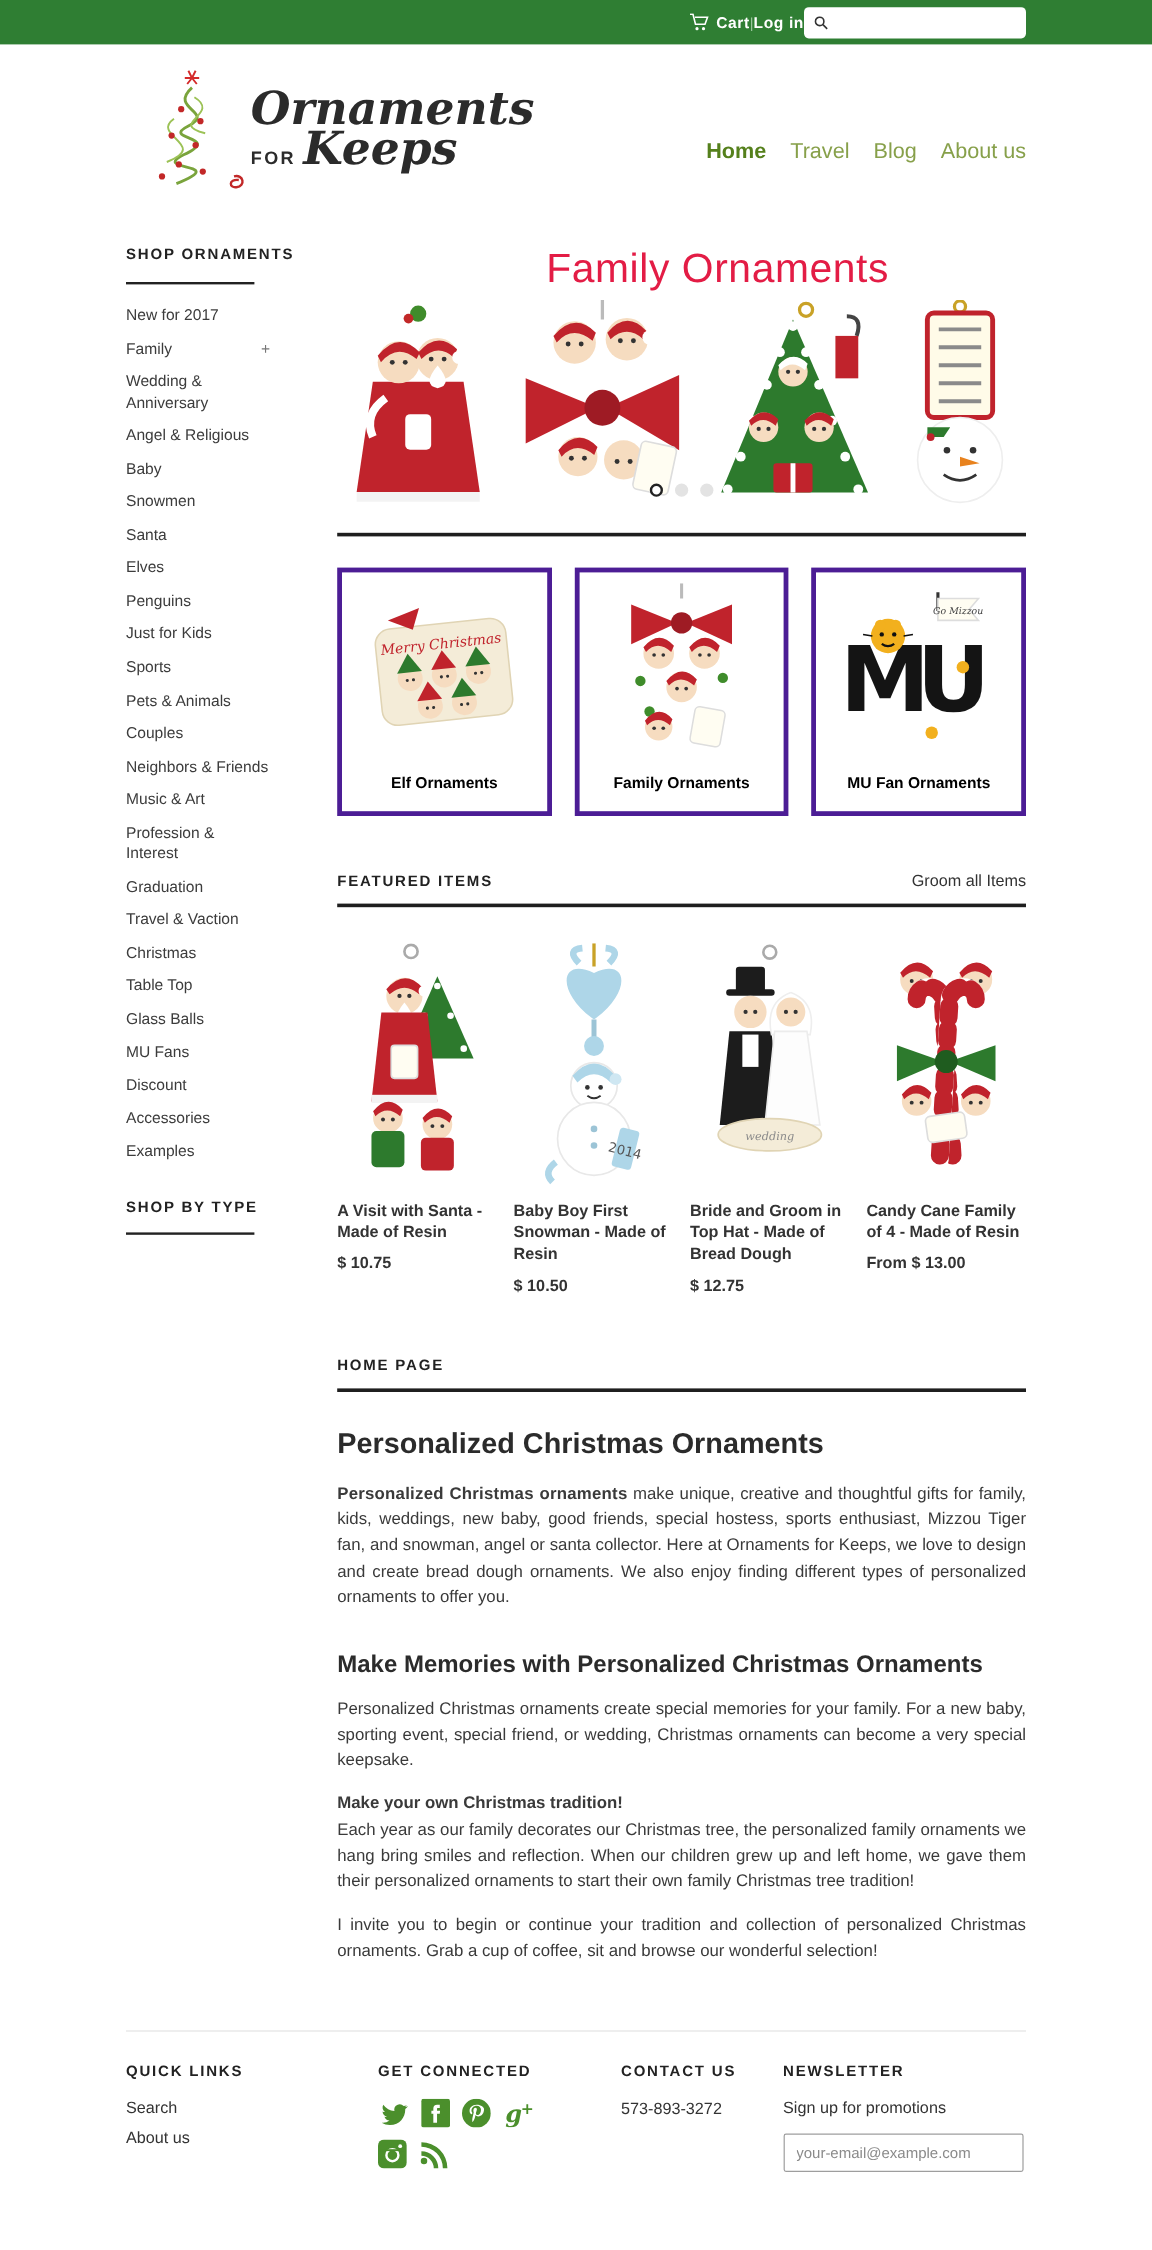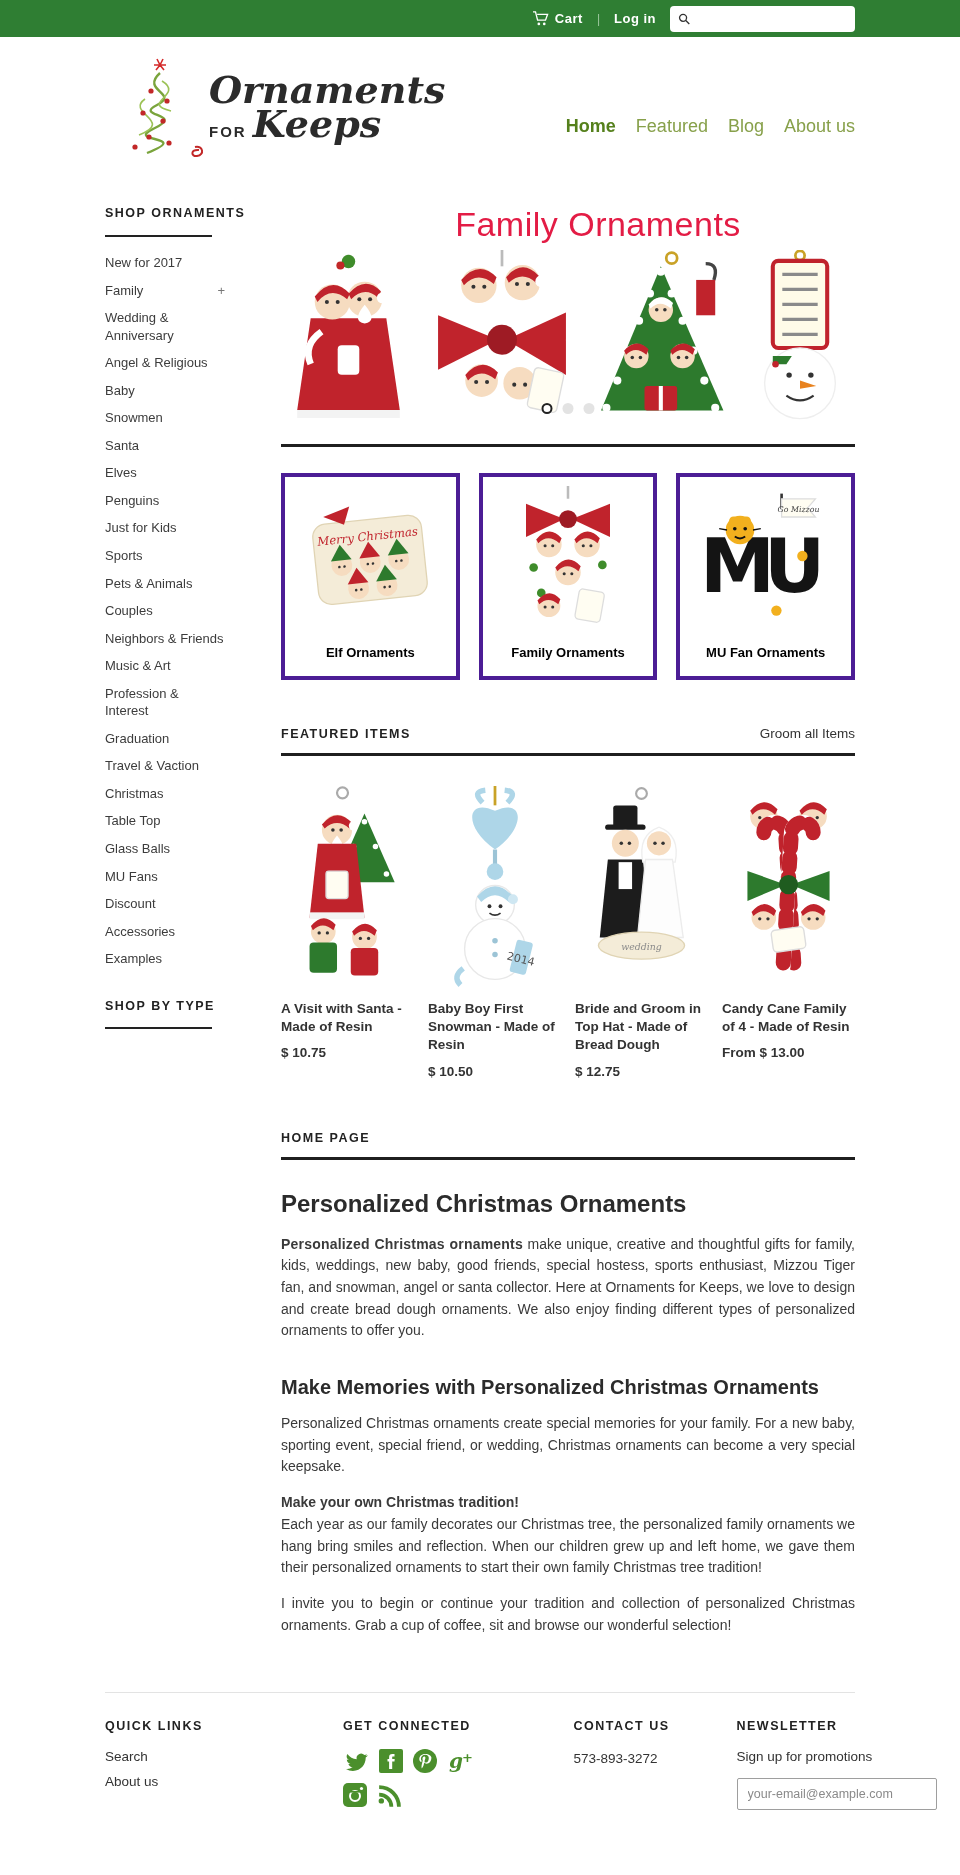--- a/index.html
+++ b/index.html
@@ -2,21 +2,21 @@
 <html><head>
 <meta charset="utf-8">
 <style>
   * { box-sizing: border-box; margin: 0; padding: 0; }
   html,body { width: 960px; background:#fff; }
   body { min-height:1875px; font-family:"Liberation Sans", sans-serif; color:#333; }
   .container { width:750px; margin:0 auto; }
 
   
   .topbar { background:#2f7e33; height:37px; }
-  .topbar-inner { display:flex; align-items:center; justify-content:flex-end; height:37px; gap:14px; }
+  .topbar-inner { display:flex; align-items:center; justify-content:flex-end; height:37px; }
   .topbar a { color:#fff; text-decoration:none; font-size:13px; font-weight:bold; letter-spacing:.5px; display:flex; align-items:center; gap:6px; }
   .tb-divider { color:#9cc79e; font-size:12px; }
   .searchbox { background:#fff; border-radius:4px; height:26px; width:185px; display:flex; align-items:center; padding:0 8px; gap:6px; }
   .searchbox input { border:none; outline:none; font-size:12px; width:100%; font-family:"Liberation Sans",sans-serif; }
 
   
   .header-inner { display:flex; align-items:center; justify-content:space-between; padding:14px 0 16px 0; }
   .logo { display:flex; align-items:center; text-decoration:none; color:#2b2b2b; }
   .logo-text { margin-left:-6px; line-height:1; }
   .logo-line1 { font-family:"DejaVu Serif", serif; font-style:italic; font-weight:bold; font-size:38px; }
@@ -70,21 +70,21 @@
   
   .homepage { margin-top:52px; }
   .homepage h1 { font-size:24px; font-weight:bold; color:#2b2b2b; margin:30px 0 16px 0; }
   .homepage h2 { font-size:20px; font-weight:bold; color:#2b2b2b; margin:34px 0 14px 0; }
   .homepage p { font-size:14px; line-height:1.55; text-align:justify; color:#3a3a3a; margin-bottom:14px; }
   .homepage p b.lead { letter-spacing:.2px; }
   .tradition-head { font-weight:bold; display:block; }
 
   
   .footer-sep { border:none; border-top:1px solid #e3e3e3; margin-top:42px; }
-  .footer-cols { display:grid; grid-template-columns:28% 27% 18% 27%; padding-top:26px;gap:28px; }
+  .footer-cols { display:grid; grid-template-columns:28% 27% 18% 27%; padding-top:26px; }
   .foot-col .foot-heading { display:block; margin-bottom:16px; }
   .foot-link { display:block; font-size:13.5px; color:#333; text-decoration:none; margin-bottom:10px; }
   .social-row { display:flex; gap:10px; flex-wrap:wrap; width:150px; }
   .social-row a { display:inline-flex; }
   .foot-phone { font-size:13.5px; color:#333; }
   .news-label { font-size:13.5px; color:#333; display:block; margin-bottom:14px; }
   .news-input { width:200px; height:32px; border:1px solid #9e9e9e; border-radius:2px; padding:0 10px; font-size:12.5px; color:#444; font-family:"Liberation Sans",sans-serif; }
   .news-input::placeholder { color:#8a8a8a; }
 </style>
 </head>
@@ -133,21 +133,21 @@
       <span class="logo-text">
         <span class="logo-line1">Ornaments</span>
         <span class="logo-line2">
           <span class="logo-for">FOR</span>
           <span class="keeps">Keeps</span>
         </span>
       </span>
     </a>
     <nav class="main-nav">
       <a href="#" class="active">Home</a>
-      <a href="#">Featured</a>
+      <a href="#">Travel</a>
       <a href="#">Blog</a>
       <a href="#">About us</a>
     </nav>
   </div>
 </header>
 
 <div class="container page">
 
   <aside class="sidebar">
     <span class="side-heading">Shop Ornaments</span>

